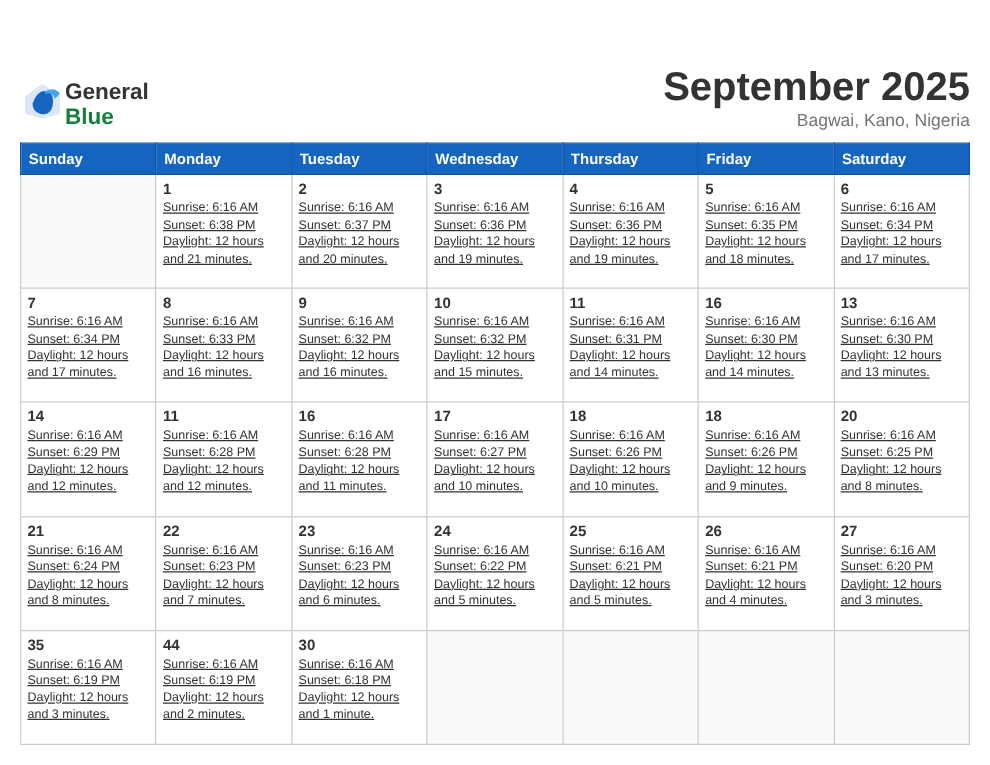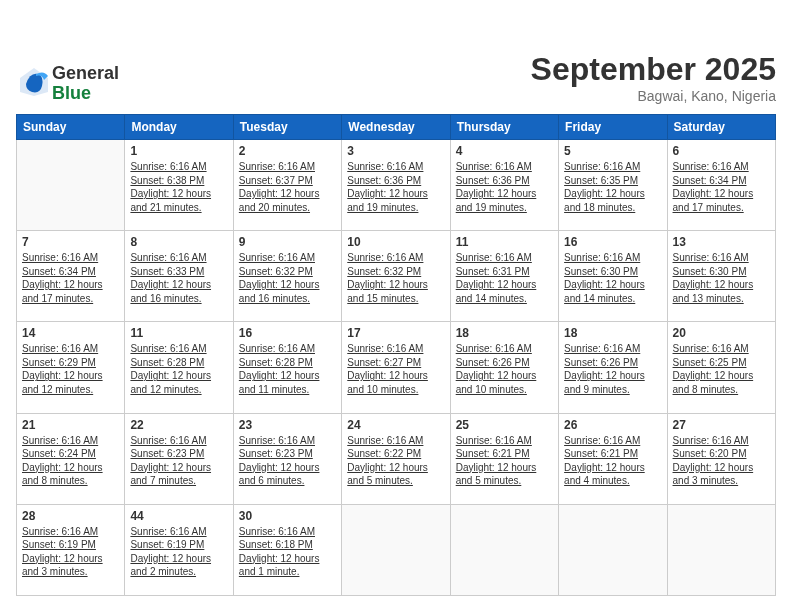--- a/index.html
+++ b/index.html
@@ -241,21 +241,21 @@
             <span class="day-number">26</span>
             <div class="day-info">Sunrise: 6:16 AM<br>Sunset: 6:21 PM<br>Daylight: 12 hours<br>and 4 minutes.</div>
           </td>
           <td>
             <span class="day-number">27</span>
             <div class="day-info">Sunrise: 6:16 AM<br>Sunset: 6:20 PM<br>Daylight: 12 hours<br>and 3 minutes.</div>
           </td>
         </tr>
         <tr class="last-row">
           <td>
-            <span class="day-number">28</span>
+            <span class="day-number">35</span>
             <div class="day-info">Sunrise: 6:16 AM<br>Sunset: 6:19 PM<br>Daylight: 12 hours<br>and 3 minutes.</div>
           </td>
           <td>
             <span class="day-number">44</span>
             <div class="day-info">Sunrise: 6:16 AM<br>Sunset: 6:19 PM<br>Daylight: 12 hours<br>and 2 minutes.</div>
           </td>
           <td>
             <span class="day-number">30</span>
             <div class="day-info">Sunrise: 6:16 AM<br>Sunset: 6:18 PM<br>Daylight: 12 hours<br>and 1 minute.</div>
           </td>

